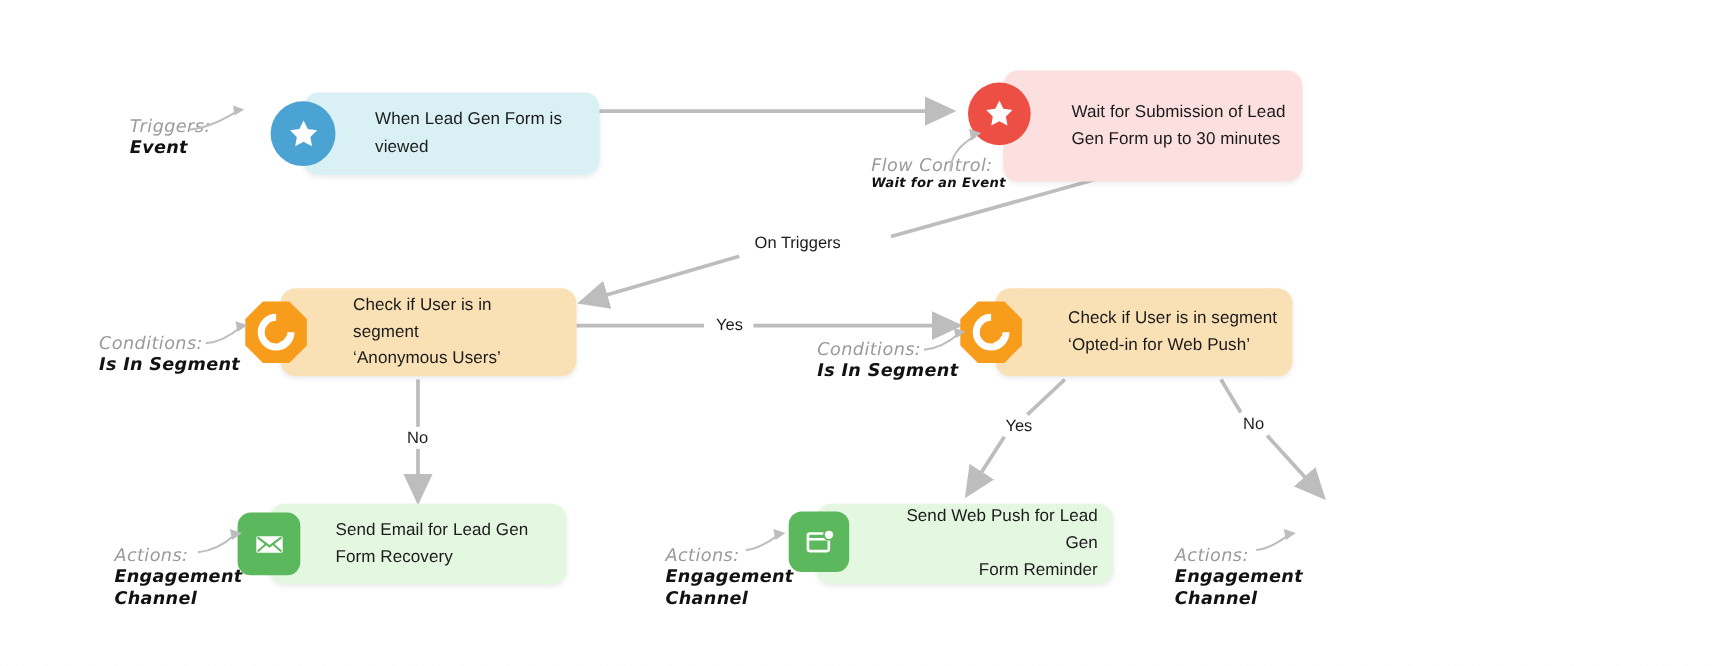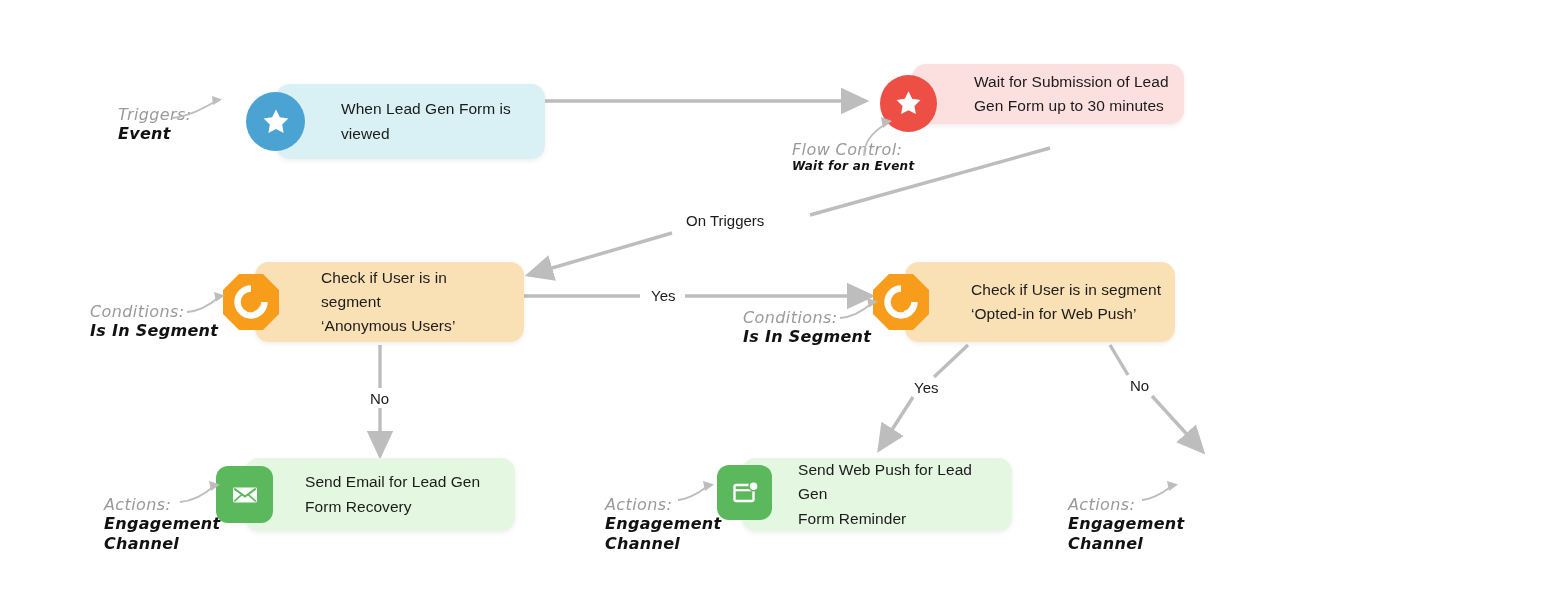--- a/index.html
+++ b/index.html
@@ -142,21 +142,21 @@
   <div class="anno" style="left:118px;top:105px;">
     <div class="anno-label">Triggers:</div>
     <div class="anno-value">Event</div>
   </div>
   <svg style="position:absolute;left:170px;top:92px;width:62px;height:32px;">
     <path d="M2,26 C20,24 34,16 46,9" stroke="#bdbdbd" stroke-width="1.8" fill="none"></path>
     <path d="M42,4 L52,7.5 L43,13 Z" fill="#bdbdbd"></path>
   </svg>
 
   <div class="node" style="left:912px;top:64px;">
-    <div class="card card-wait" style="width:272px;height:60px;padding-left:62px;padding-right:14px;">
+    <div class="card card-wait" style="width:272px;height:101px;padding-left:62px;padding-right:14px;">
       <div class="card-text">
         <div>Wait for Submission of Lead</div>
         <div>Gen Form up to 30 minutes</div>
       </div>
     </div>
     <div class="icon-wrap circ-icon" style="left:-32px;top:11px;width:57px;height:57px;background:#ed4f45;">
       <svg width="31" height="31" viewBox="0 0 24 24" aria-hidden="true">
         <path d="M12 2.6l2.86 5.8 6.4.93-4.63 4.52 1.09 6.37L12 17.2l-5.72 3.02 1.09-6.37L2.74 9.33l6.4-.93z" fill="#ffffff"></path>
       </svg>
     </div>
@@ -236,21 +236,21 @@
   <div class="anno" style="left:104px;top:495px;">
     <div class="anno-label">Actions:</div>
     <div class="anno-value">Engagement</div>
     <div class="anno-value">Channel</div>
   </div>
   <svg style="position:absolute;left:178px;top:478px;width:48px;height:30px;">
     <path d="M2,24 C16,23 27,16 36,8" stroke="#bdbdbd" stroke-width="1.8" fill="none"></path>
     <path d="M31,3 L42,6.5 L33,13 Z" fill="#bdbdbd"></path>
   </svg>
 
-  <div class="node" style="left:742px;top:458px;">
+  <div class="node" style="left:742px;top:458px;text-align:right;">
     <div class="card card-action" style="width:270px;height:73px;padding-left:56px;padding-right:14px;">
       <div class="card-text">
         <div>Send Web Push for Lead Gen</div>
         <div>Form Reminder</div>
       </div>
     </div>
     <div class="icon-wrap sq-icon" style="left:-25px;top:7px;width:55px;height:55px;background:#5cb85c;">
       <svg width="32" height="32" viewBox="0 0 32 32" aria-hidden="true">
         <rect x="5.5" y="8" width="19" height="16" rx="1.8" fill="none" stroke="#ffffff" stroke-width="2.4"></rect>
         <path d="M5.5 13.2 L24.5 13.2" stroke="#ffffff" stroke-width="2.2"></path>

